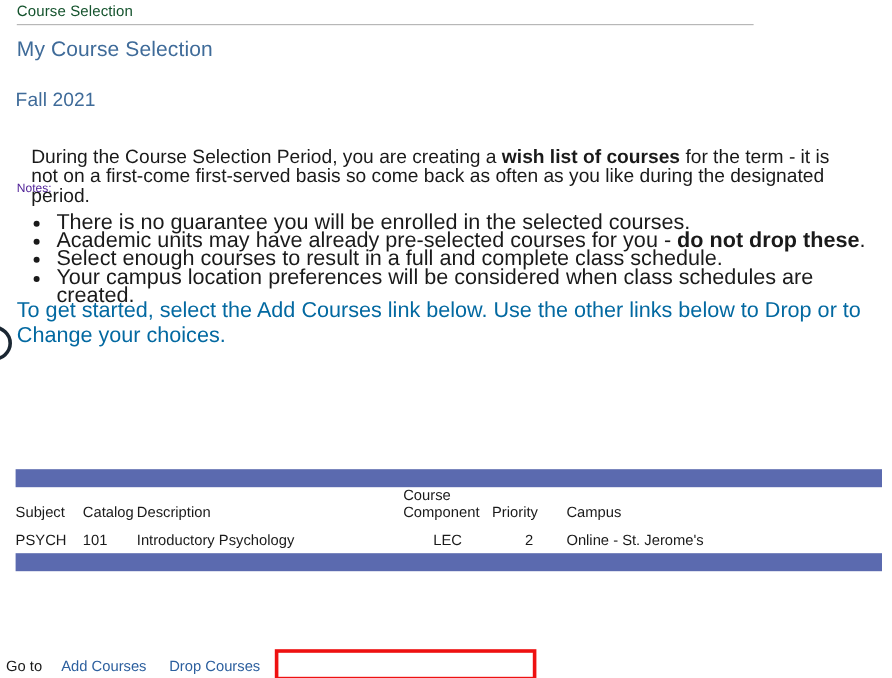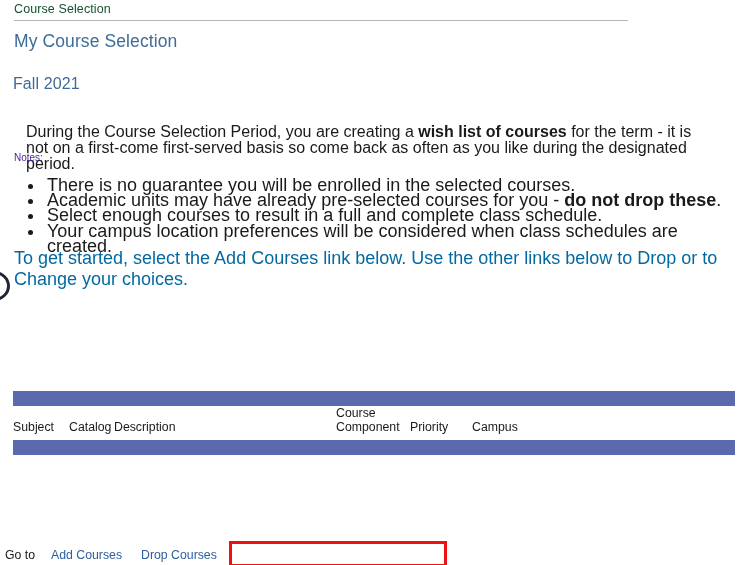--- a/index.html
+++ b/index.html
@@ -238,20 +238,28 @@
       <tr>
         <th class="col-subject">Subject</th>
         <th class="col-catalog">Catalog</th>
         <th class="col-desc">Description</th>
         <th class="col-component"><span>Course</span><br><span>Component</span></th>
         <th class="col-priority">Priority</th>
         <th class="col-campus">Campus</th>
       </tr>
     </thead>
     <tbody>
+      <tr>
+        <td class="cell-subject">PSYCH</td>
+        <td class="cell-catalog">101</td>
+        <td class="cell-description">Introductory Psychology</td>
+        <td class="cell-component">LEC</td>
+        <td class="cell-priority">2</td>
+        <td class="cell-campus">Online - St. Jerome's</td>
+      </tr>
     </tbody>
   </table>
   <div class="grid-bar bottom"></div>
 </div>
 
 <div class="footer">
   <span class="goto-label">Go to</span>
   <a href="#" class="footer-link link-add">Add Courses</a>
   <a href="#" class="footer-link link-drop">Drop Courses</a>
 </div>

